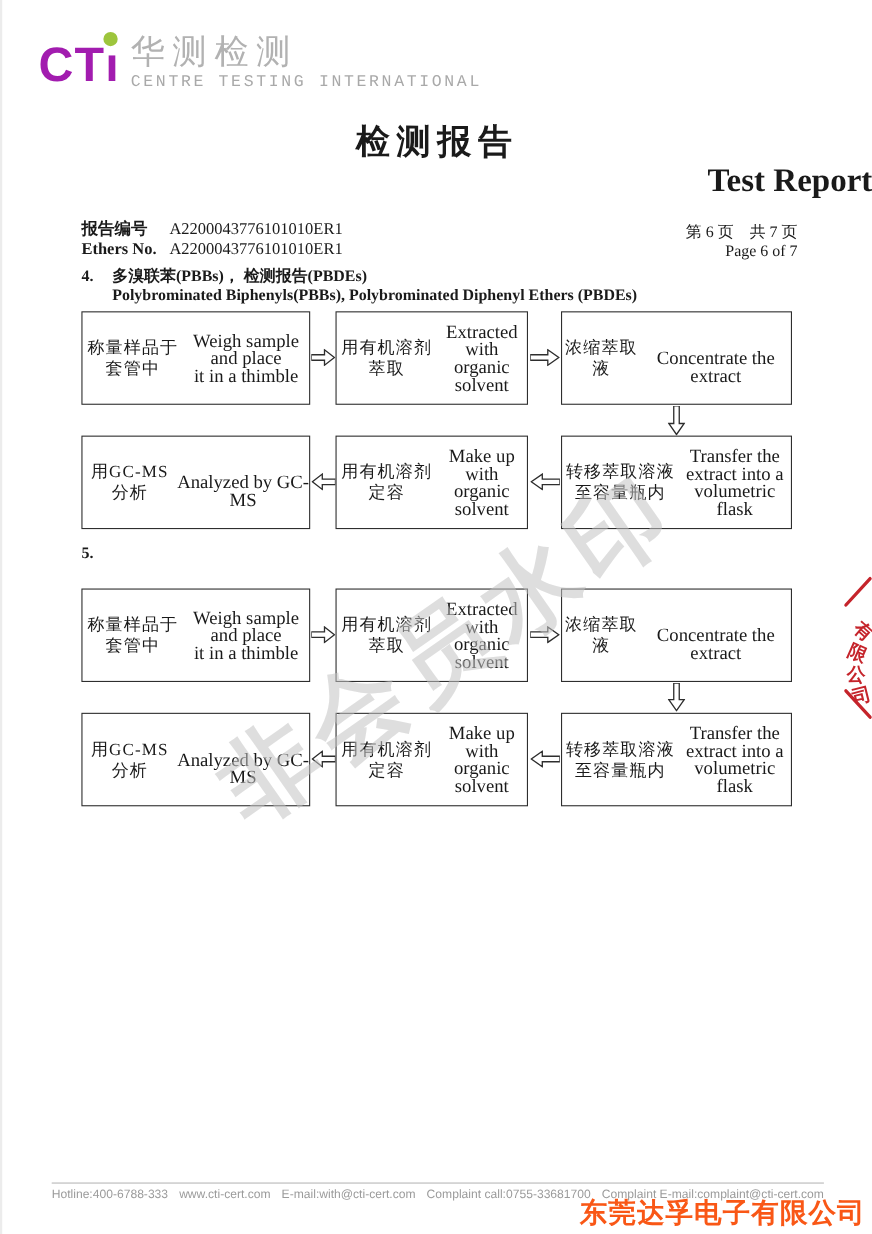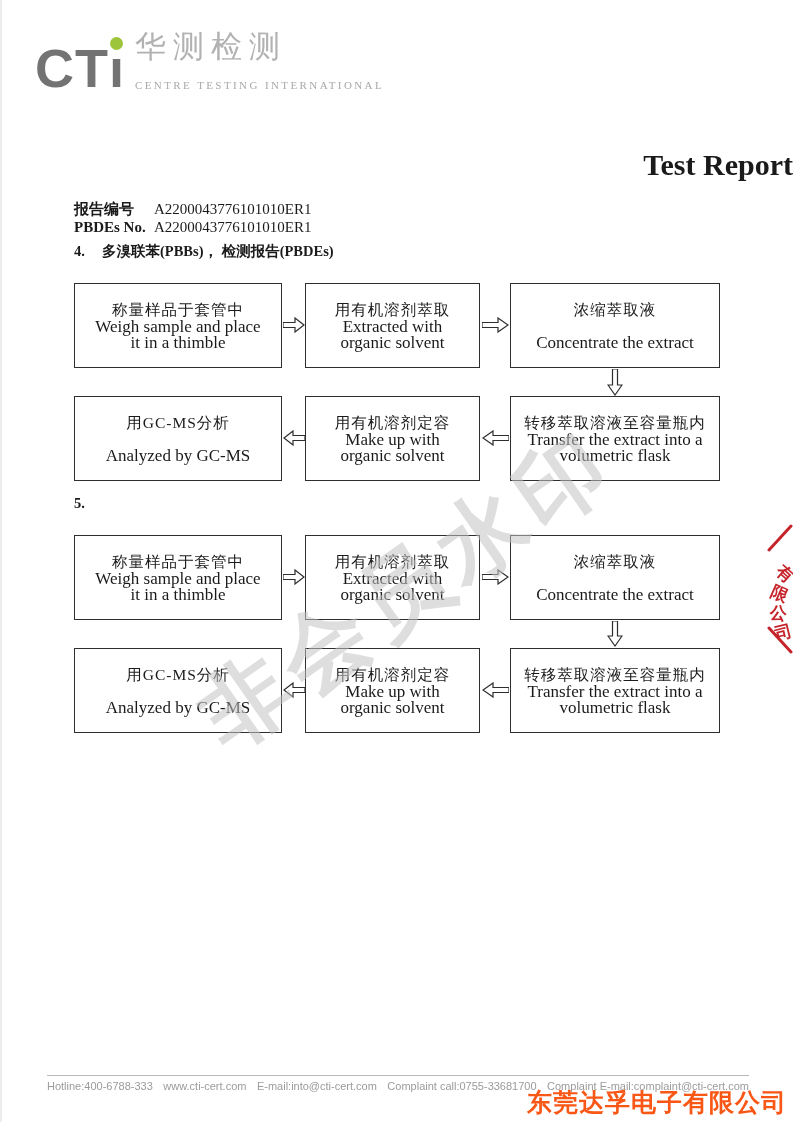--- a/index.html
+++ b/index.html
@@ -4,44 +4,44 @@
 <style>
   html,body{margin:0;padding:0;background:#ffffff;}
   .page{
     position:relative;width:793px;height:1122px;background:#fff;
     font-family:"Liberation Serif",serif;color:#1a1a1a;overflow:hidden;
     border-left:2px solid #ececec;box-sizing:border-box;
   }
   
   .logo{position:absolute;left:33px;top:30px;display:flex;align-items:flex-end;gap:10px;}
   .logo-cti{position:relative;font-family:"Liberation Sans",sans-serif;font-weight:bold;
-    font-size:54px;line-height:46px;color:#737373;letter-spacing:1px;}
+    font-size:44px;line-height:46px;color:#a21caf;letter-spacing:1px;}
   .logo-dot{position:absolute;right:2px;top:-8px;width:13px;height:13px;border-radius:50%;background:#9dc53c;}
   .logo-right{display:flex;flex-direction:column;}
   .logo-zh{font-size:31px;line-height:33px;color:#b2b2b2;letter-spacing:7px;font-weight:normal;}
-  .logo-sub{font-family:Liberation Serif, serif;font-size:11px;color:#a9a9a9;letter-spacing:2.4px;margin-top:16px;}
+  .logo-sub{font-family:Liberation Mono, monospace;font-size:15px;color:#a9a9a9;letter-spacing:2.4px;margin-top:3px;}
   
   .title-zh{position:absolute;left:0;top:108px;width:100%;text-align:center;
     font-size:31px;font-weight:bold;letter-spacing:6px;}
   .title-en{position:absolute;left:0;top:148px;width:100%;text-align:right;
     font-size:30px;font-weight:bold;}
   
   .meta{position:absolute;left:72px;top:200px;font-size:15px;line-height:18px;}
   .meta-row{display:flex;}
   .meta-label{font-weight:bold;width:78px;}
   .meta-value{margin-left:2px;}
   .pagin{position:absolute;right:68px;top:202px;text-align:right;font-size:14.5px;line-height:18px;}
   
   .sec{position:absolute;left:72px;font-size:14.5px;line-height:17.5px;font-weight:bold;}
   .sec .l1{display:flex;}
   .sec .num{width:28px;}
   .sec .l2{margin-left:28px;}
   
   .box{position:absolute;border:1.5px solid #2e2e2e;box-sizing:border-box;
-    display:flex;flex-direction:column;justify-content:center;align-items:center;
+    display:flex;flex-direction:row;justify-content:center;align-items:center;
     text-align:center;background:transparent;}
   .box-zh{font-size:15.5px;line-height:19px;letter-spacing:1px;}
   .box-en{font-size:17px;line-height:16px;white-space:pre-line;}
   .arrow{position:absolute;}
   .arrow svg{display:block;}
   
   .watermark{position:absolute;left:0;top:0;transform:translate(208px,668px) rotate(-35deg);
     transform-origin:0 50%;font-size:88px;font-weight:bold;letter-spacing:8px;
     color:rgba(194,194,194,0.55);white-space:nowrap;pointer-events:none;z-index:5;}
   
@@ -59,38 +59,44 @@
 <div class="page">
 
   <div class="logo">
     <div class="logo-cti"><span>CT</span><span>ı</span><span class="logo-dot"></span></div>
     <div class="logo-right">
       <div class="logo-zh">华测检测</div>
       <div class="logo-sub">CENTRE TESTING INTERNATIONAL</div>
     </div>
   </div>
 
+  <div class="title-zh">检测报告</div>
   <div class="title-en">Test Report</div>
 
   <div class="meta">
     <div class="meta-row">
       <span class="meta-label" style="font-family:inherit">报告编号</span>
       <span class="meta-value">A2200043776101010ER1</span>
     </div>
     <div class="meta-row">
-      <span class="meta-label">PBDEs No.</span>
+      <span class="meta-label">Ethers No.</span>
       <span class="meta-value">A2200043776101010ER1</span>
     </div>
+  </div>
+  <div class="pagin">
+    <div>第 6 页　共 7 页</div>
+    <div>Page 6 of 7</div>
   </div>
 
   <div class="sec" style="top:243px">
     <div class="l1">
       <span class="num">4.</span>
       <span>多溴联苯(PBBs)， 检测报告(PBDEs)</span>
     </div>
+    <div class="l2">Polybrominated Biphenyls(PBBs), Polybrominated Diphenyl Ethers (PBDEs)</div>
   </div>
 
   <div class="box" style="left:72px;top:283px;width:208px;height:85px">
     <div class="box-zh">称量样品于套管中</div>
     <div class="box-en">Weigh sample and place
 it in a thimble</div>
   </div>
   <div class="arrow" style="left:281px;top:317px">
     <svg width="22" height="16" viewBox="0 0 22 16">
         <polygon points="0,5.5 12,5.5 12,1 21,8 12,15 12,10.5 0,10.5" fill="#fff" stroke="#2e2e2e" stroke-width="1.2"></polygon>
@@ -216,19 +222,19 @@
       <text x="23" y="74" font-size="17" font-weight="bold" fill="#c5242b" transform="rotate(24 23 68)">限</text>
       <text x="21" y="96" font-size="17" font-weight="bold" fill="#c5242b" transform="rotate(6 21 90)">公</text>
       <text x="26" y="118" font-size="17" font-weight="bold" fill="#c5242b" transform="rotate(-14 26 112)">司</text>
     </svg>
   </div>
 
   <div class="footer-rule"></div>
   <div class="footer">
     <span>Hotline:400-6788-333</span>
     <span>www.cti-cert.com</span>
-    <span>E-mail:into@cti-cert.com</span>
+    <span>E-mail:with@cti-cert.com</span>
     <span>Complaint call:0755-33681700</span>
     <span>Complaint E-mail:complaint@cti-cert.com</span>
   </div>
   <div class="company">东莞达孚电子有限公司</div>
 
 </div>
 
 </body></html>

